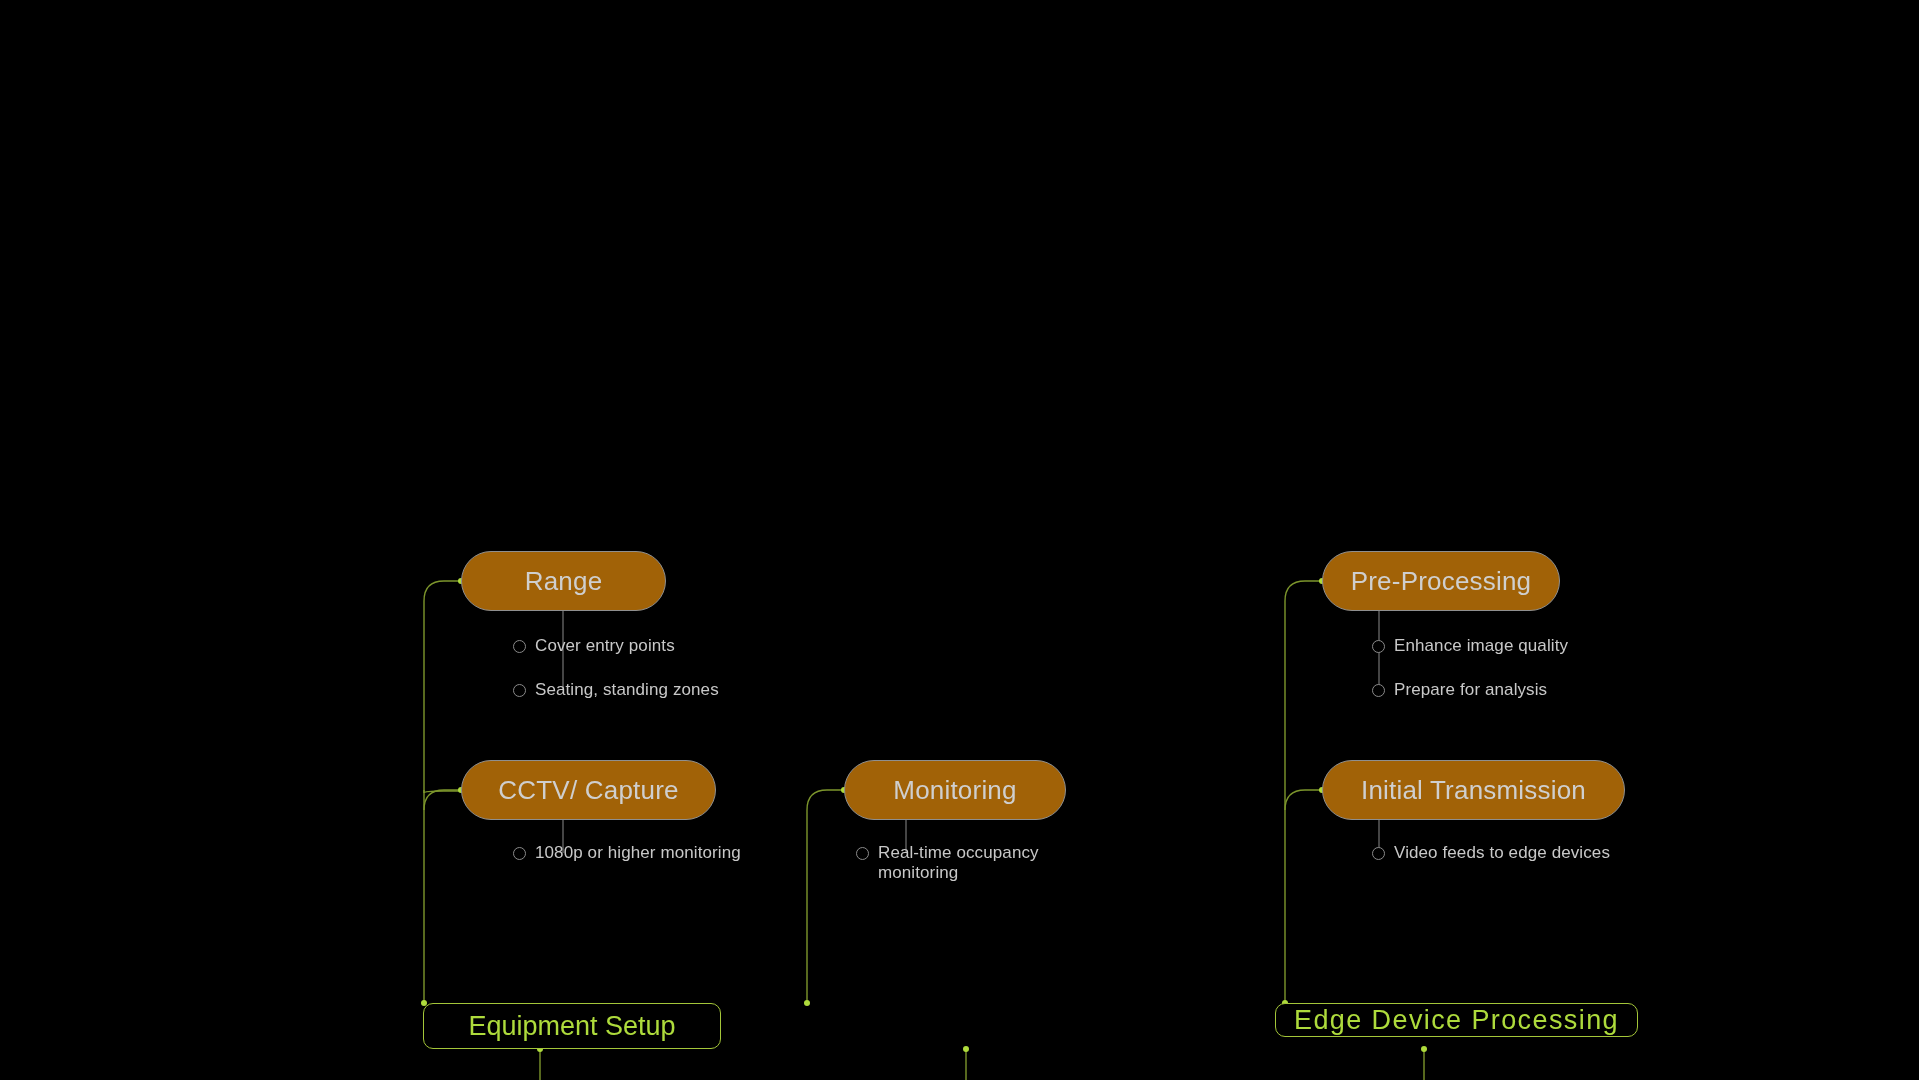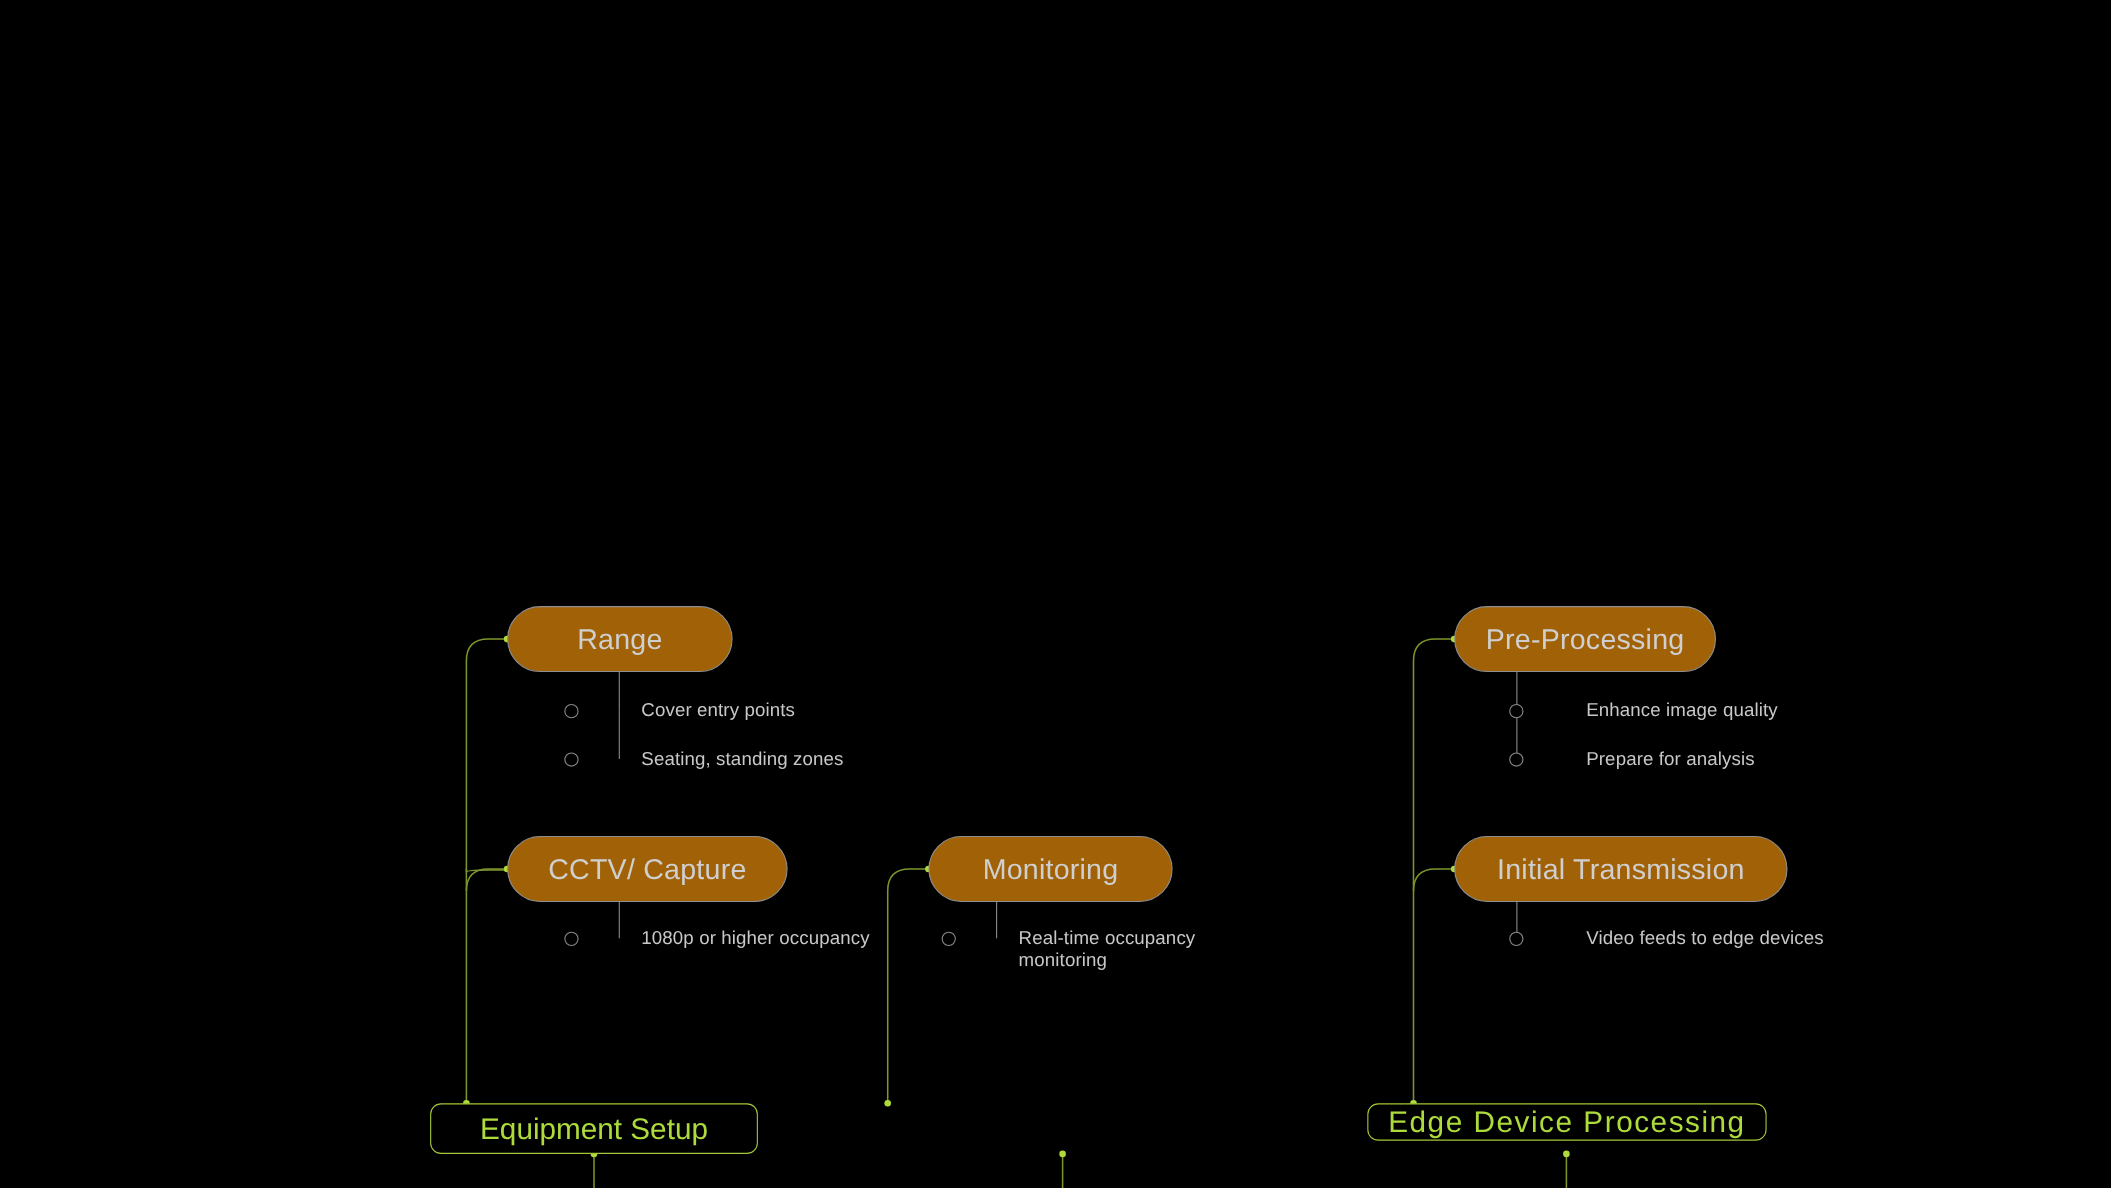--- a/index.html
+++ b/index.html
@@ -53,37 +53,37 @@
     border: 1px solid #a4c639;
     border-radius: 10px;
     background: #000000;
     display: flex;
     align-items: center;
     justify-content: center;
     color: #aedb3c;
     font-size: 27px;
     font-weight: 400;
     white-space: nowrap;
+    margin-left: 32px;
   }
   .greenbox.spaced {
     letter-spacing: 1.4px;
   }
   
   .bullets {
     position: absolute;
   }
   .bullet {
     position: relative;
     display: flex;
     align-items: flex-start;
     color: #c8c8c8;
     font-size: 17px;
     line-height: 20px;
     letter-spacing: 0.1px;
-    gap: 48px;
   }
   .bullet-marker {
     flex: 0 0 auto;
     width: 11px;
     height: 11px;
     border: 1px solid #8a8a8a;
     border-radius: 50%;
     background: #000;
     margin-top: 4px;
     margin-right: 9px;
@@ -156,21 +156,21 @@
     </div>
   </div>
 
   <div class="pill" style="left:461px; top:760px; width:255px; height:60px;">
     <span>CCTV/ Capture</span>
   </div>
 
   <div class="bullets" style="left:513px; top:843px;">
     <div class="bullet">
       <span class="bullet-marker"></span>
-      <span class="bullet-label wide">1080p or higher occupancy</span>
+      <span class="bullet-label wide">1080p or higher monitoring</span>
     </div>
   </div>
 
   <div class="greenbox" style="left:391px; top:1003px; width:298px; height:46px;">
     <span>Equipment Setup</span>
   </div>
 
   <div class="pill" style="left:844px; top:760px; width:222px; height:60px;">
     <span>Monitoring</span>
   </div>

